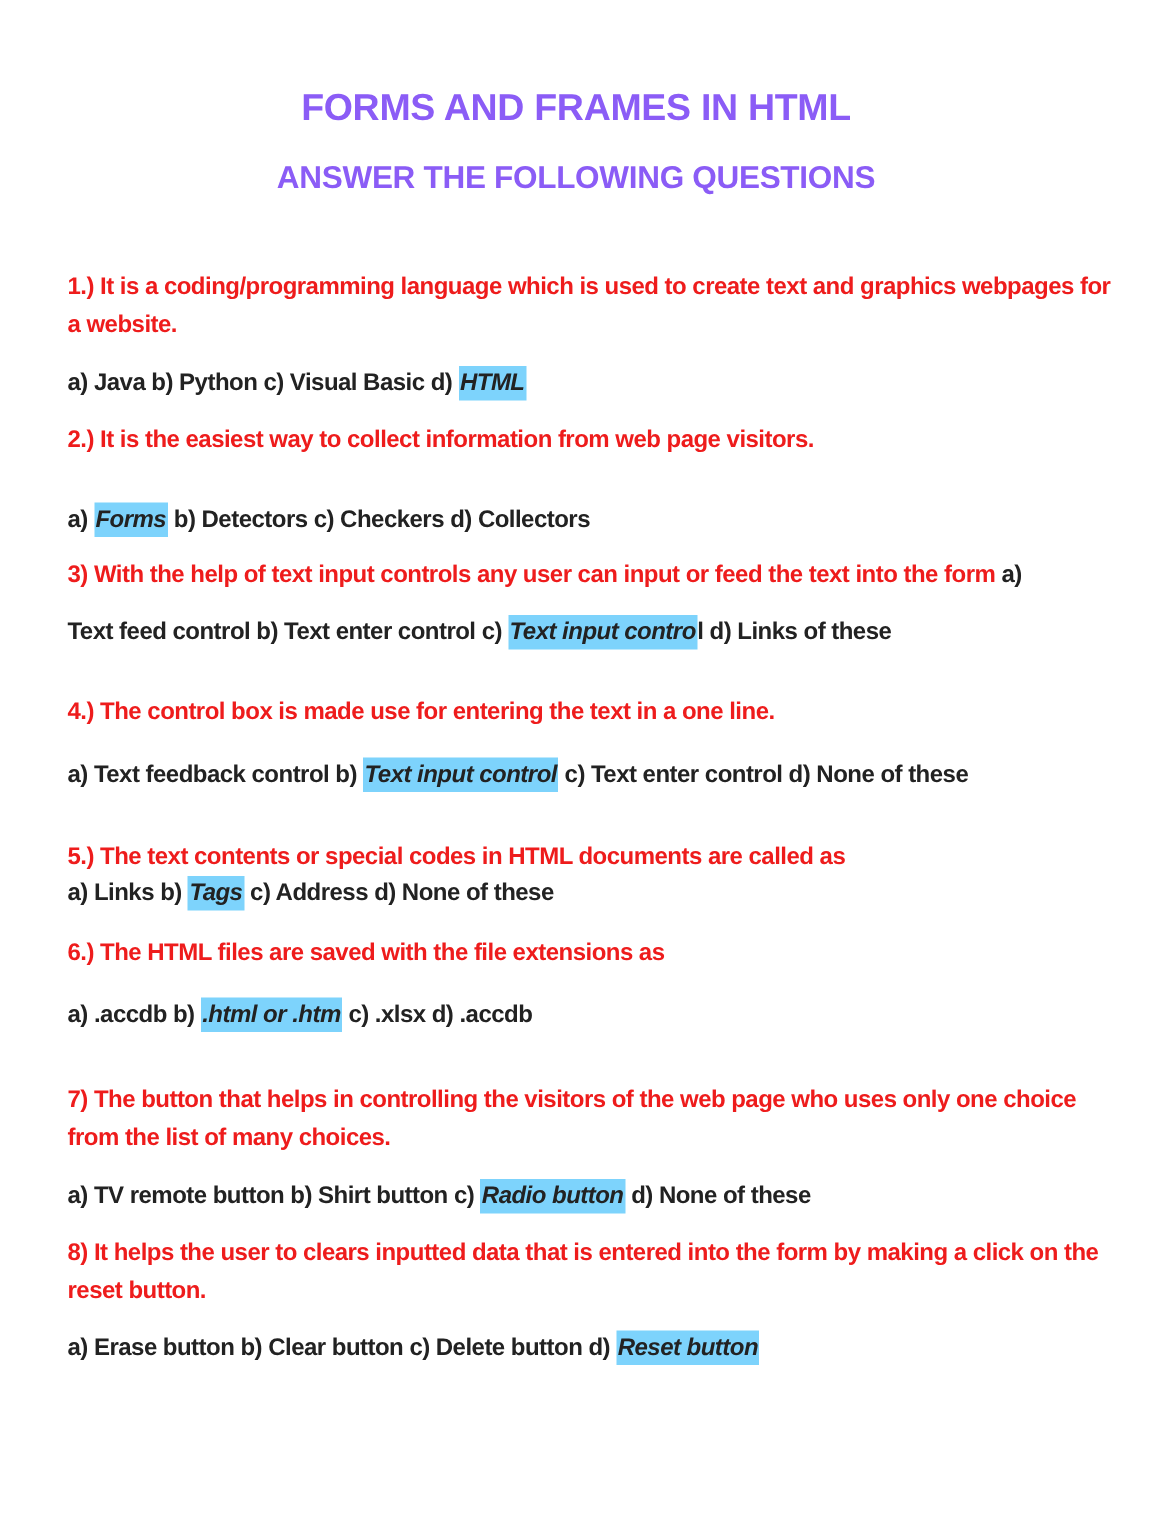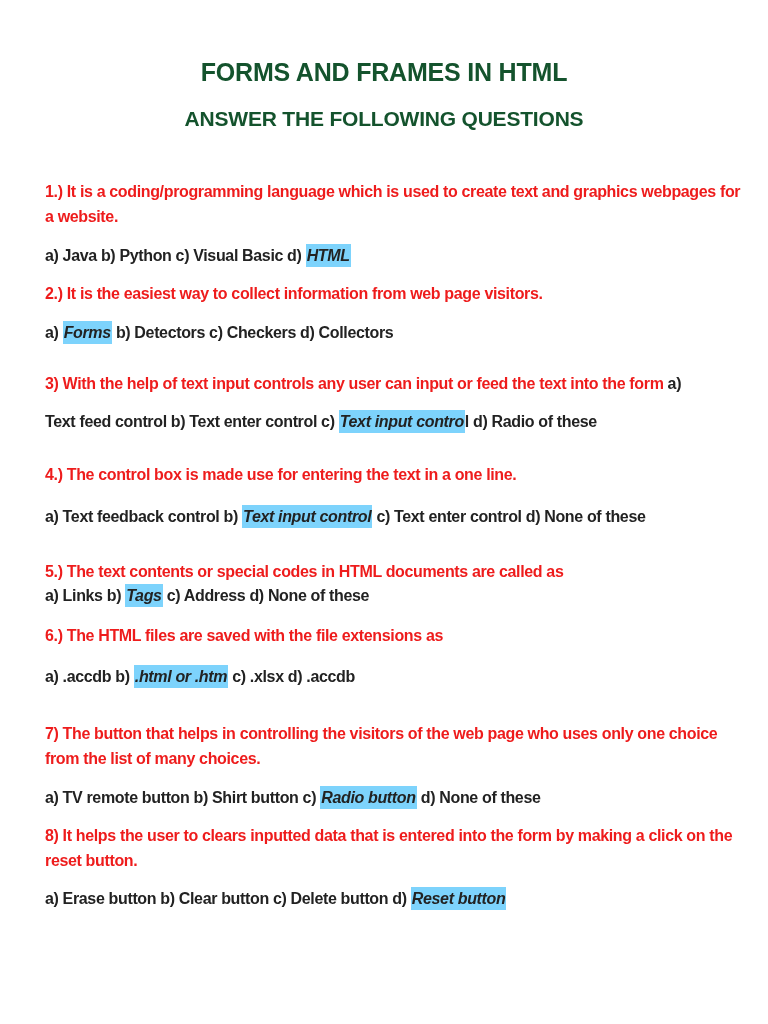--- a/index.html
+++ b/index.html
@@ -1,19 +1,19 @@
 <!DOCTYPE html>
 <html><head>
   <meta charset="utf-8">
   <style>
     html, body { margin: 0; padding: 0; background: #ffffff; }
     body { width: 768px; height: 1024px; position: relative; overflow: hidden;
            font-family: "Liberation Sans", "DejaVu Sans", sans-serif; }
     .title { position: absolute; left: 0; width: 768px; text-align: center;
-             color: #14532d; font-weight: bold; }
+             color: #8b5cf6; font-weight: bold; }
     #t1 { top: 58px; font-size: 25px; letter-spacing: -0.2px; }
     #t2 { top: 107px; font-size: 21px; letter-spacing: -0.2px; }
     .line { position: absolute; left: 45px; white-space: nowrap; font-size: 16px;
             letter-spacing: -0.35px; }
     .q { color: #ee1c1c; font-weight: bold; }
     .a { color: #222222; font-weight: bold; }
     .hl { background: #7dd3fc; padding: 3px 1px; font-style: italic; }
   </style>
 </head>
 <body>
@@ -23,26 +23,26 @@
   <div id="t2" class="title">ANSWER THE FOLLOWING QUESTIONS</div>
 
   <div>
     <div class="line q" style="top:183px">1.) It is a coding/programming language which is used to create text and graphics webpages for</div>
     <div class="line q" style="top:208px">a website.</div>
     <div class="line a" style="top:247px"><span>a) Java b) Python c) Visual Basic d) </span><span class="hl">HTML</span><span></span></div>
   </div>
 
   <div>
     <div class="line q" style="top:285px">2.) It is the easiest way to collect information from web page visitors.</div>
-    <div class="line a" style="top:324px"><span>a) </span><span class="hl">Forms</span><span> b) Detectors c) Checkers d) Collectors</span></div>
+    <div class="line a" style="top:338px"><span>a) </span><span class="hl">Forms</span><span> b) Detectors c) Checkers d) Collectors</span></div>
   </div>
 
   <div>
     <div class="line q" style="top:375px"><span>3) With the help of text input controls any user can input or feed the text into the form</span><span class="a"> a)</span></div>
-    <div class="line a" style="top:413px"><span>Text feed control b) Text enter control c) </span><span class="hl">Text input contro</span><span>l d) Radio of these</span></div>
+    <div class="line a" style="top:413px"><span>Text feed control b) Text enter control c) </span><span class="hl">Text input contro</span><span>l d) Links of these</span></div>
   </div>
 
   <div>
     <div class="line q" style="top:466px">4.) The control box is made use for entering the text in a one line.</div>
     <div class="line a" style="top:508px"><span>a) Text feedback control b) </span><span class="hl">Text input control</span><span> c) Text enter control d) None of these</span></div>
   </div>
 
   <div>
     <div class="line q" style="top:563px">5.) The text contents or special codes in HTML documents are called as</div>
     <div class="line a" style="top:587px"><span>a) Links b) </span><span class="hl">Tags</span><span> c) Address d) None of these</span></div>

